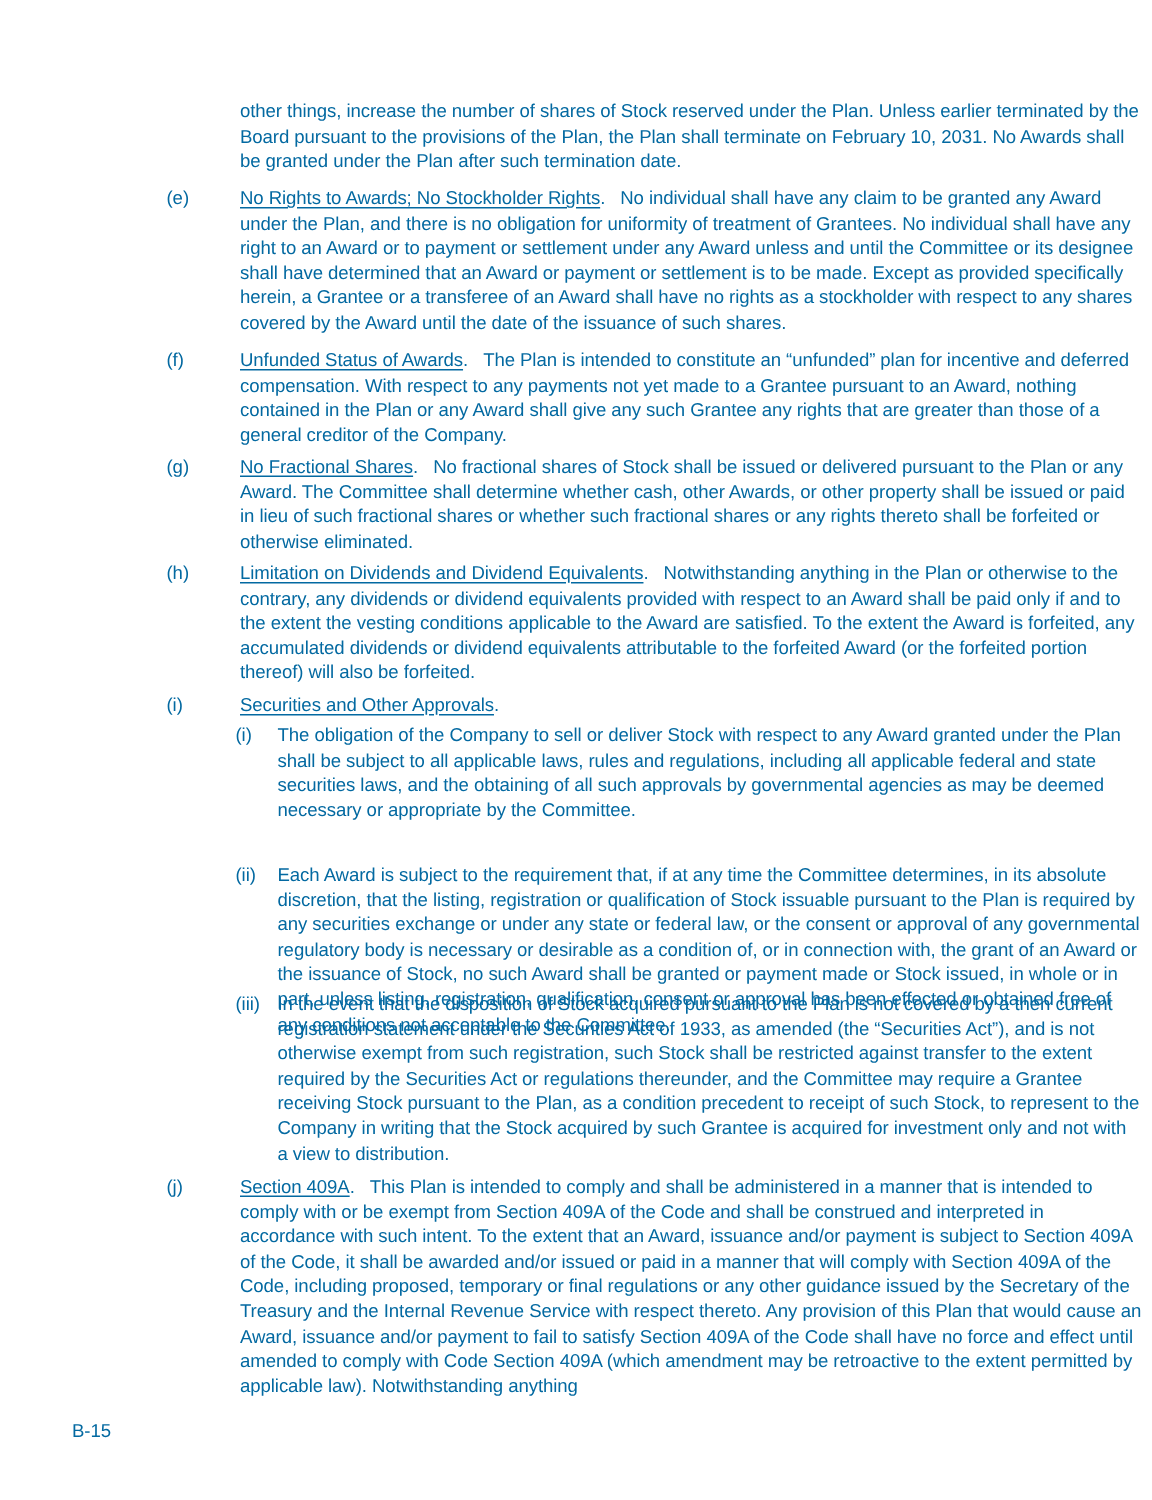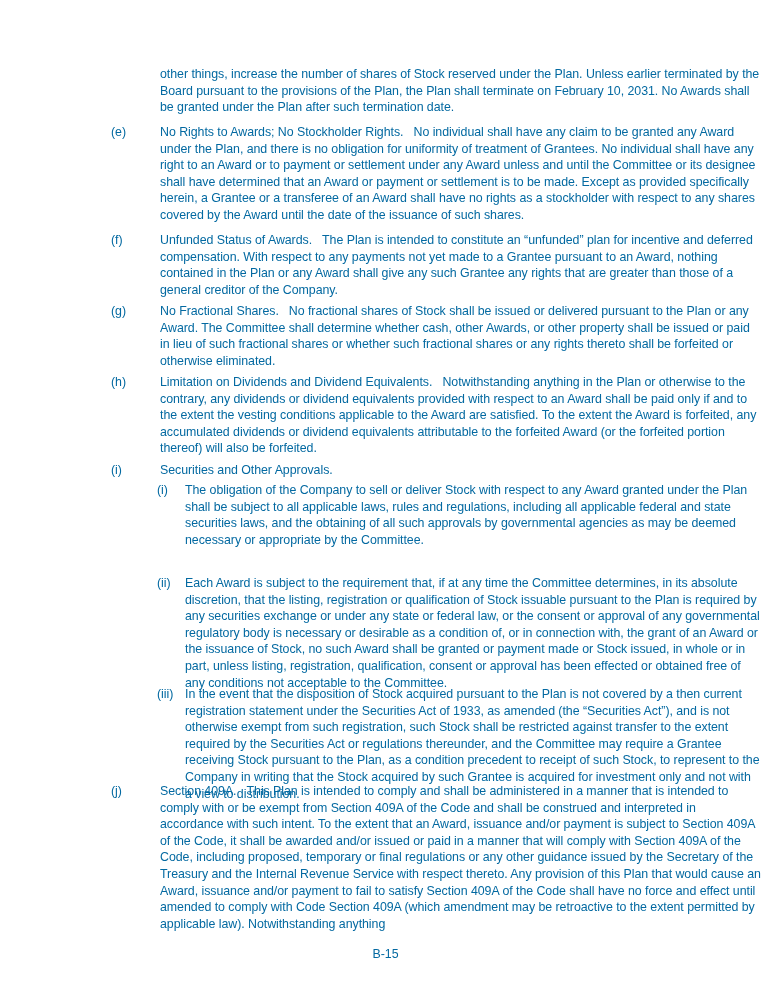--- a/index.html
+++ b/index.html
@@ -11,23 +11,23 @@
     letter-spacing: -0.05px;
     margin-left: 48px;
   }
   .block { position: absolute; left: 112px; width: 600px; }
   .para { position: absolute; left: 63px; width: 650px; }
   .para .label { position: absolute; left: 0; top: 0; }
   .para .body { margin-left: 49px; }
   .sub { position: absolute; left: 109px; width: 604px; }
   .sub .label { position: absolute; left: 0; top: 0; }
   .sub .body { margin-left: 28px; }
-  .u { text-underline-offset: 2px; }
+  .u { text-decoration: underline; text-underline-offset: 2px; }
   .gap { display: inline-block; width: 10px; }
-  .footer { position: absolute; top: 946px; left: 0; width: 675px; text-align: center; }
+  .footer { position: absolute; top: 946px; left: 0; width: 675px; text-align: left; }
 </style>
 </head>
 <body>
 
 <div class="page">
 
   <div class="block" style="top:66px;">other things, increase the number of shares of Stock reserved under the Plan. Unless earlier terminated by the Board pursuant to the provisions of the Plan, the Plan shall terminate on February 10, 2031. No Awards shall be granted under the Plan after such termination date.</div>
 
   <div class="para" style="top:124px;">
     <span class="label">(e)</span>
@@ -67,21 +67,21 @@
   <div class="sub" style="top:482px;">
     <span class="label">(i)</span>
     <div class="body">The obligation of the Company to sell or deliver Stock with respect to any Award granted under the Plan shall be subject to all applicable laws, rules and regulations, including all applicable federal and state securities laws, and the obtaining of all such approvals by governmental agencies as may be deemed necessary or appropriate by the Committee.</div>
   </div>
 
   <div class="sub" style="top:575px;">
     <span class="label">(ii)</span>
     <div class="body">Each Award is subject to the requirement that, if at any time the Committee determines, in its absolute discretion, that the listing, registration or qualification of Stock issuable pursuant to the Plan is required by any securities exchange or under any state or federal law, or the consent or approval of any governmental regulatory body is necessary or desirable as a condition of, or in connection with, the grant of an Award or the issuance of Stock, no such Award shall be granted or payment made or Stock issued, in whole or in part, unless listing, registration, qualification, consent or approval has been effected or obtained free of any conditions not acceptable to the Committee.</div>
   </div>
 
-  <div class="sub" style="top:686px;">
+  <div class="sub" style="top:661px;">
     <span class="label">(iii)</span>
     <div class="body">In the event that the disposition of Stock acquired pursuant to the Plan is not covered by a then current registration statement under the Securities Act of 1933, as amended (the “Securities Act”), and is not otherwise exempt from such registration, such Stock shall be restricted against transfer to the extent required by the Securities Act or regulations thereunder, and the Committee may require a Grantee receiving Stock pursuant to the Plan, as a condition precedent to receipt of such Stock, to represent to the Company in writing that the Stock acquired by such Grantee is acquired for investment only and not with a view to distribution.</div>
   </div>
 
   <div class="para" style="top:783px;">
     <span class="label">(j)</span>
     <div class="body">
       <span class="u">Section 409A</span><span>.</span><span class="gap"></span><span>This Plan is intended to comply and shall be administered in a manner that is intended to comply with or be exempt from Section 409A of the Code and shall be construed and interpreted in accordance with such intent. To the extent that an Award, issuance and/or payment is subject to Section 409A of the Code, it shall be awarded and/or issued or paid in a manner that will comply with Section 409A of the Code, including proposed, temporary or final regulations or any other guidance issued by the Secretary of the Treasury and the Internal Revenue Service with respect thereto. Any provision of this Plan that would cause an Award, issuance and/or payment to fail to satisfy Section 409A of the Code shall have no force and effect until amended to comply with Code Section 409A (which amendment may be retroactive to the extent permitted by applicable law). Notwithstanding anything</span>
     </div>
   </div>

